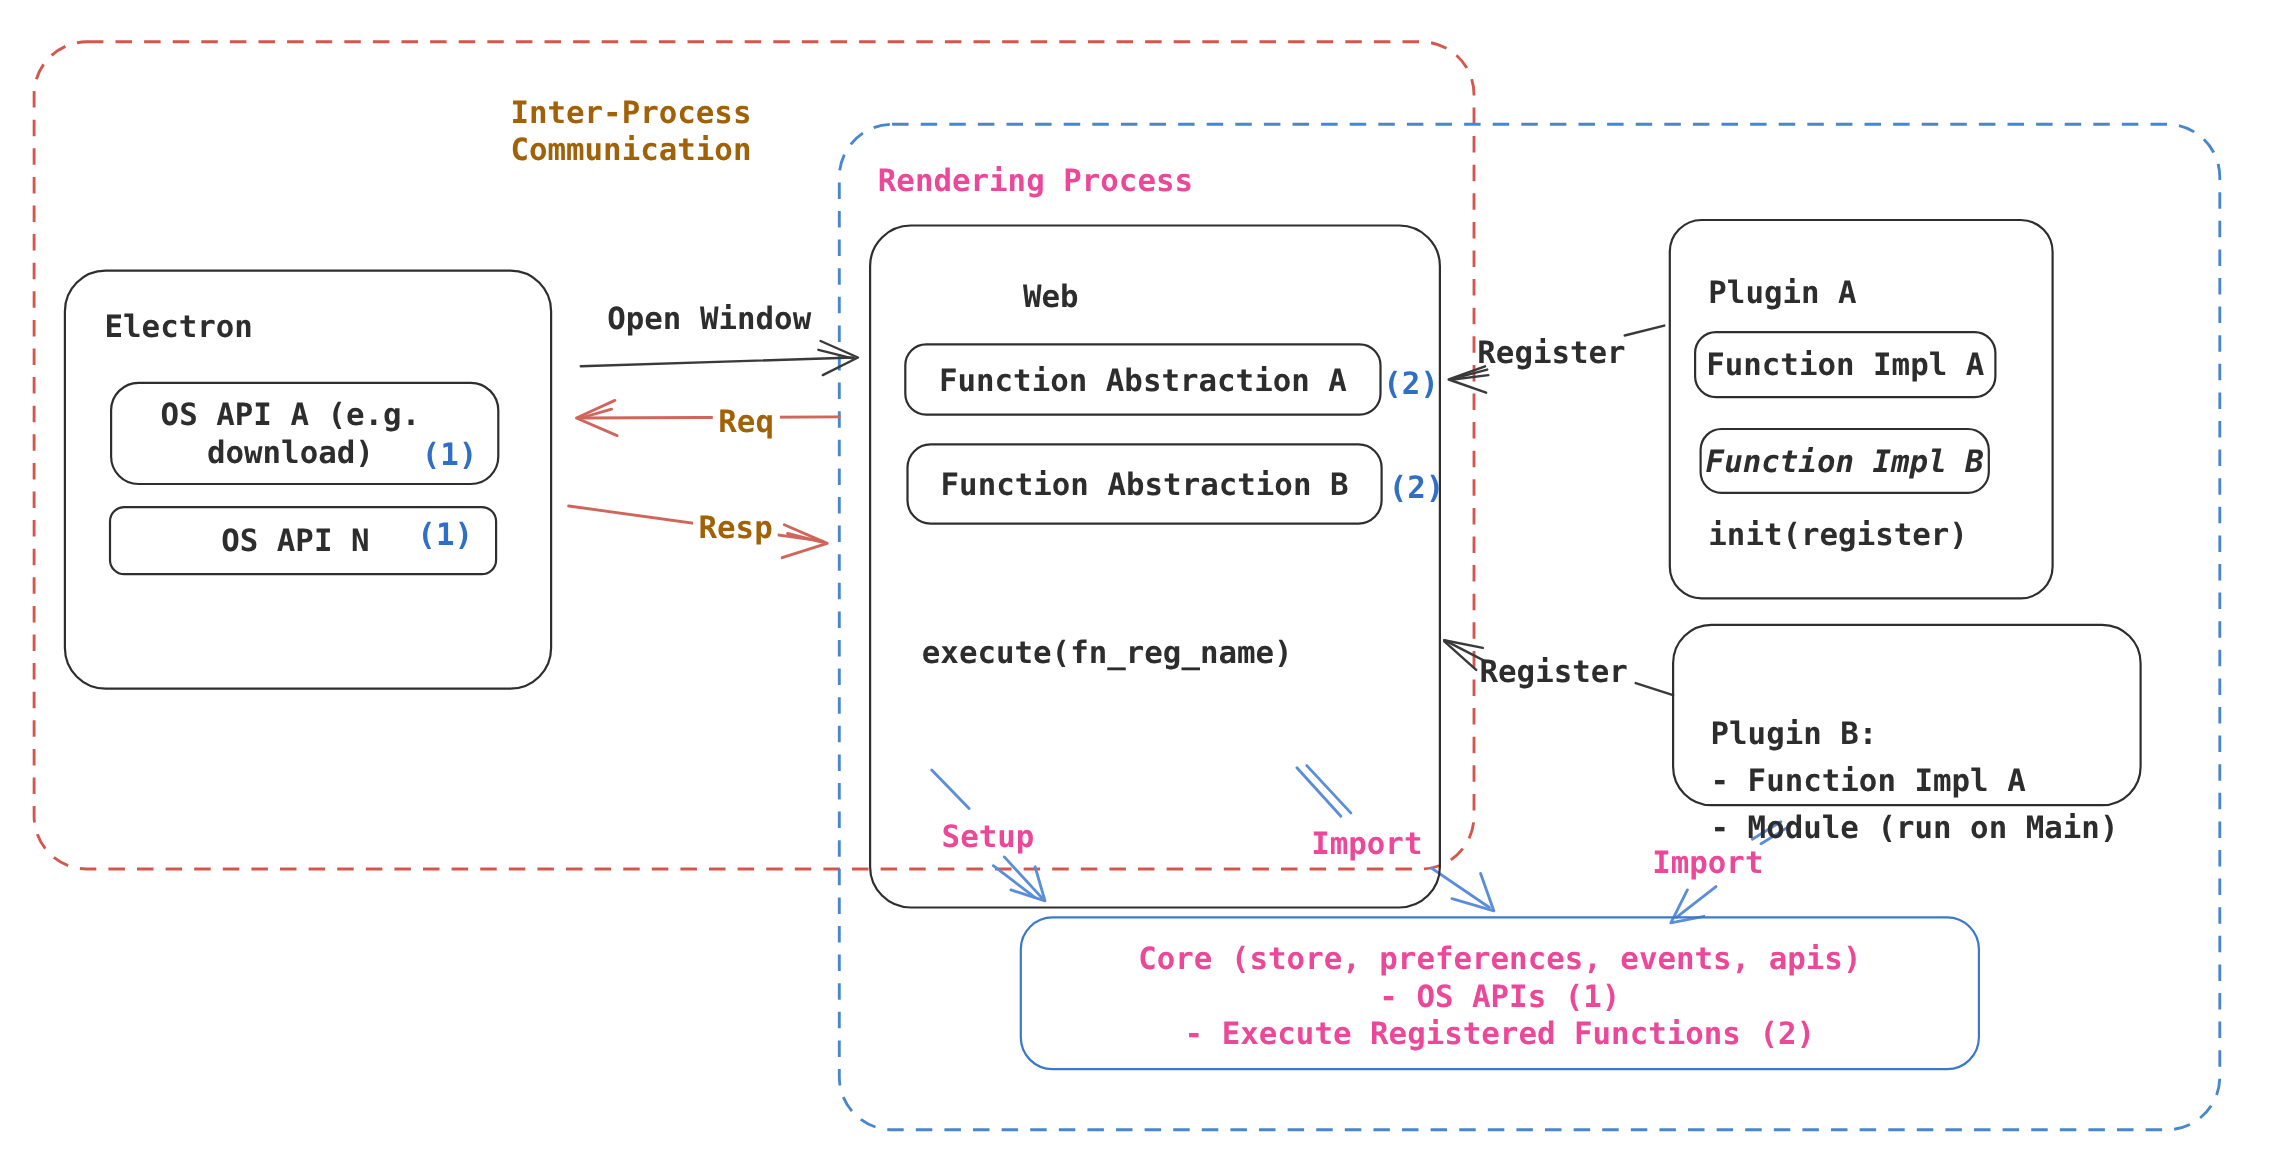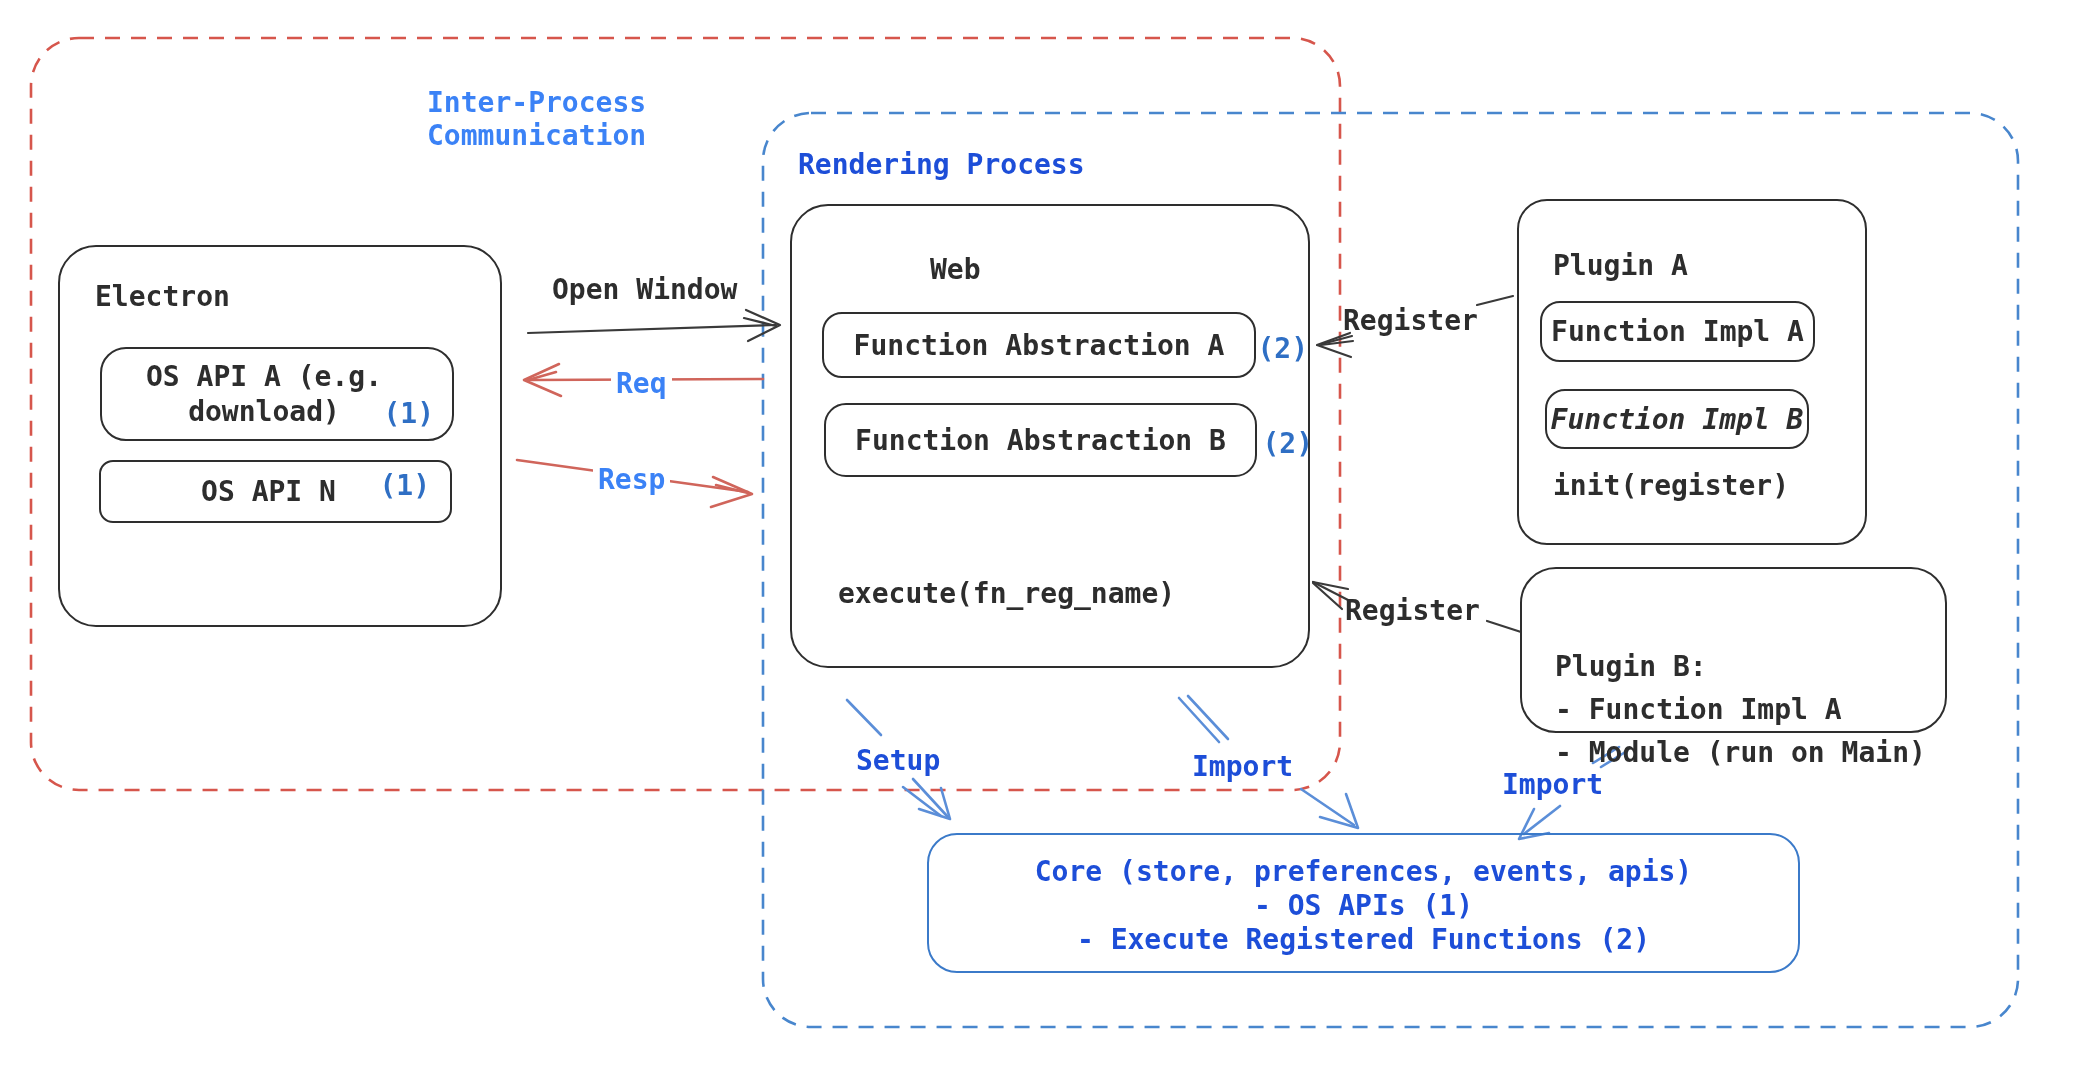--- a/index.html
+++ b/index.html
@@ -7,22 +7,22 @@
     position:relative;
     width:2074px;height:1066px;
     background:#ffffff;
     font-family:"DejaVu Sans Mono", monospace;
     font-weight:bold;
     font-size:28px;
     color:#2d2d2d;
     overflow:hidden;
   }
   .lbl{position:absolute;white-space:pre-line;line-height:1.2;}
-  .red{color:#3b82f6;}
-  .blue{color:#1d4ed8;}
+  .red{color:#a16207;margin-left:37px;}
+  .blue{color:#ec4899;}
   .box{
     position:absolute;
     border:2.5px solid #2e2e2e;
     background:transparent;
     box-sizing:border-box;
   }
   .bluebox{border-color:#3b7ac9;}
   .center-text{
     display:flex;align-items:center;justify-content:center;
     text-align:center;
@@ -111,21 +111,21 @@
       <div class="lbl" style="position:static;white-space:pre-line;line-height:35px;padding-right:26px;">OS API A (e.g.
 download)</div>
       <span class="badge" style="right:18px;top:48px;">(1)</span>
     </div>
     <div class="box center-text" style="left:39px;top:213px;width:353px;height:63px;border-radius:14px;">
       <div style="padding-right:14px;">OS API N</div>
       <span class="badge" style="right:20px;top:7px;">(1)</span>
     </div>
   </div>
 
-  <div class="box" style="left:790px;top:204px;width:520px;height:464px;border-radius:38px;">
+  <div class="box" style="left:790px;top:204px;width:520px;height:622px;border-radius:38px;">
     <div class="lbl" style="left:138px;top:47px;">Web</div>
     <div class="box center-text" style="left:30px;top:106px;width:434px;height:66px;border-radius:20px;">
       <div>Function Abstraction A</div>
       <span class="badge" style="right:-54px;top:18px;">(2)</span>
     </div>
     <div class="box center-text" style="left:32px;top:197px;width:433px;height:74px;border-radius:22px;">
       <div>Function Abstraction B</div>
       <span class="badge" style="right:-58px;top:22px;">(2)</span>
     </div>
     <div class="lbl" style="left:46px;top:371px;">execute(fn_reg_name)</div>

